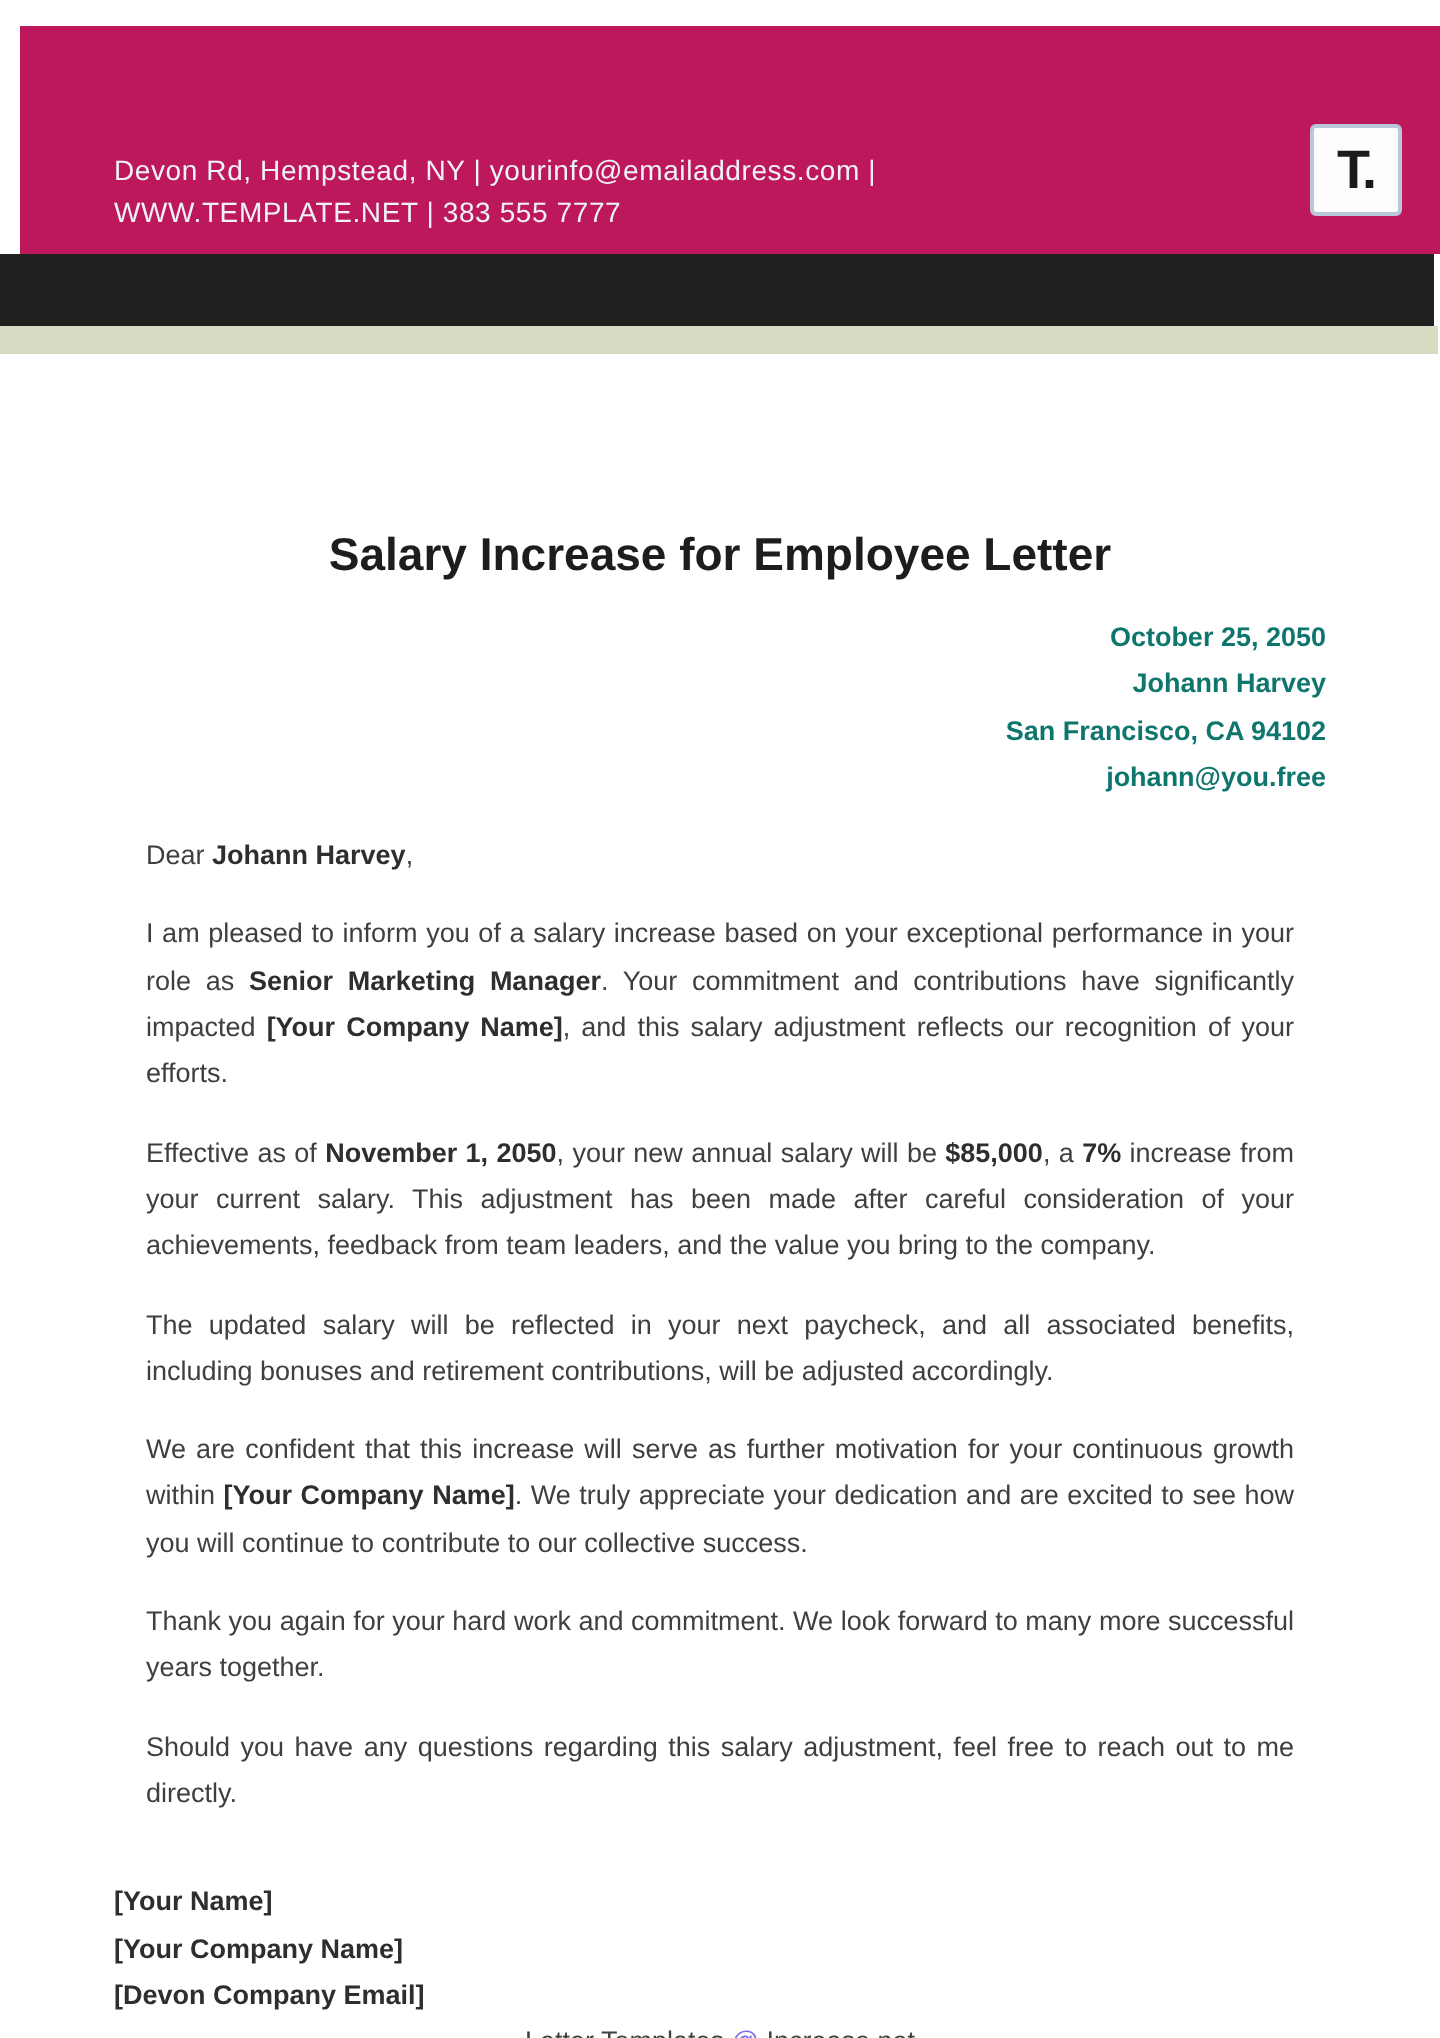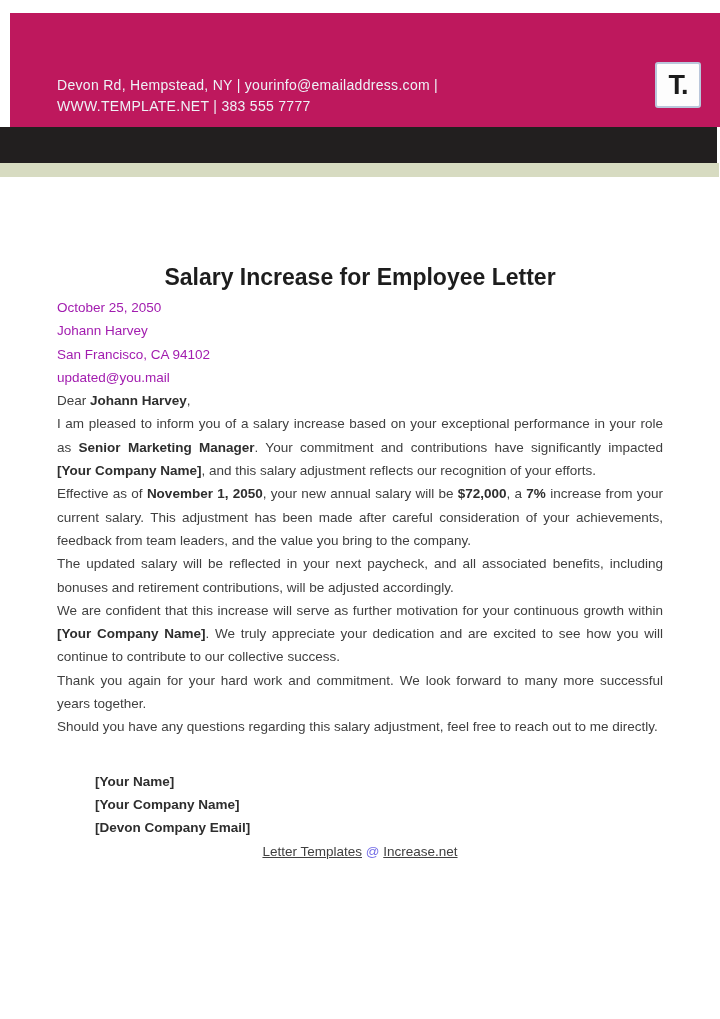--- a/index.html
+++ b/index.html
@@ -20,28 +20,28 @@
   }
   .logo-t{font-size:27px;font-weight:700;color:#1b1b1b;letter-spacing:-1px;line-height:1;}
   .stripe-black{position:absolute;left:0;top:127px;width:717px;height:36px;background:#221f1f;}
   .stripe-sage{position:absolute;left:0;top:163px;width:719px;height:14px;background:#d7dbc1;}
   
   .letter{
     position:absolute;left:57px;top:263px;width:606px;
     color:#3f3f3f;font-size:13.5px;line-height:23.3px;
   }
   .title{
-    margin:0 0 5px 0;text-align:center;font-size:23px;line-height:28px;
+    margin:0 0 16px 0;text-align:center;font-size:23px;line-height:28px;
     font-weight:700;color:#1d1d1d;
   }
-  .meta div{font-weight:400;color:#a21caf;}
-  .para{margin:0;text-align:justify;}
+  .meta div{font-weight:700;color:#0f766e;text-align:right;}
+  .para{margin:16px;text-align:justify;}
   .para.noj{text-align:left;}
   .para b{color:#2e2e2e;}
-  .signature{margin-top:31px;margin-left:38px;}
+  .signature{margin-top:31px;}
   .signature div{font-weight:700;color:#2e2e2e;}
   .footer{text-align:center;}
   .footer a{color:#404040;text-decoration:underline;cursor:pointer;}
   .footer .at{color:#756ee6;}
 </style>
 </head>
 <body>
 
 <div class="page">
 
@@ -58,26 +58,26 @@
   <div class="stripe-black"></div>
   <div class="stripe-sage"></div>
 
   <div class="letter">
     <h1 class="title">Salary Increase for Employee Letter</h1>
 
     <div class="meta">
       <div>October 25, 2050</div>
       <div>Johann Harvey</div>
       <div>San Francisco, CA 94102</div>
-      <div>updated@you.mail</div>
+      <div>johann@you.free</div>
     </div>
 
     <p class="para noj">Dear <b>Johann Harvey</b>,</p>
     <p class="para">I am pleased to inform you of a salary increase based on your exceptional performance in your role as <b>Senior Marketing Manager</b>. Your commitment and contributions have significantly impacted <b>[Your Company Name]</b>, and this salary adjustment reflects our recognition of your efforts.</p>
-    <p class="para">Effective as of <b>November 1, 2050</b>, your new annual salary will be <b>$72,000</b>, a <b>7%</b> increase from your current salary. This adjustment has been made after careful consideration of your achievements, feedback from team leaders, and the value you bring to the company.</p>
+    <p class="para">Effective as of <b>November 1, 2050</b>, your new annual salary will be <b>$85,000</b>, a <b>7%</b> increase from your current salary. This adjustment has been made after careful consideration of your achievements, feedback from team leaders, and the value you bring to the company.</p>
     <p class="para">The updated salary will be reflected in your next paycheck, and all associated benefits, including bonuses and retirement contributions, will be adjusted accordingly.</p>
     <p class="para">We are confident that this increase will serve as further motivation for your continuous growth within <b>[Your Company Name]</b>. We truly appreciate your dedication and are excited to see how you will continue to contribute to our collective success.</p>
     <p class="para">Thank you again for your hard work and commitment. We look forward to many more successful years together.</p>
     <p class="para">Should you have any questions regarding this salary adjustment, feel free to reach out to me directly.</p>
 
     <div class="signature">
       <div>[Your Name]</div>
       <div>[Your Company Name]</div>
       <div>[Devon Company Email]</div>
     </div>

